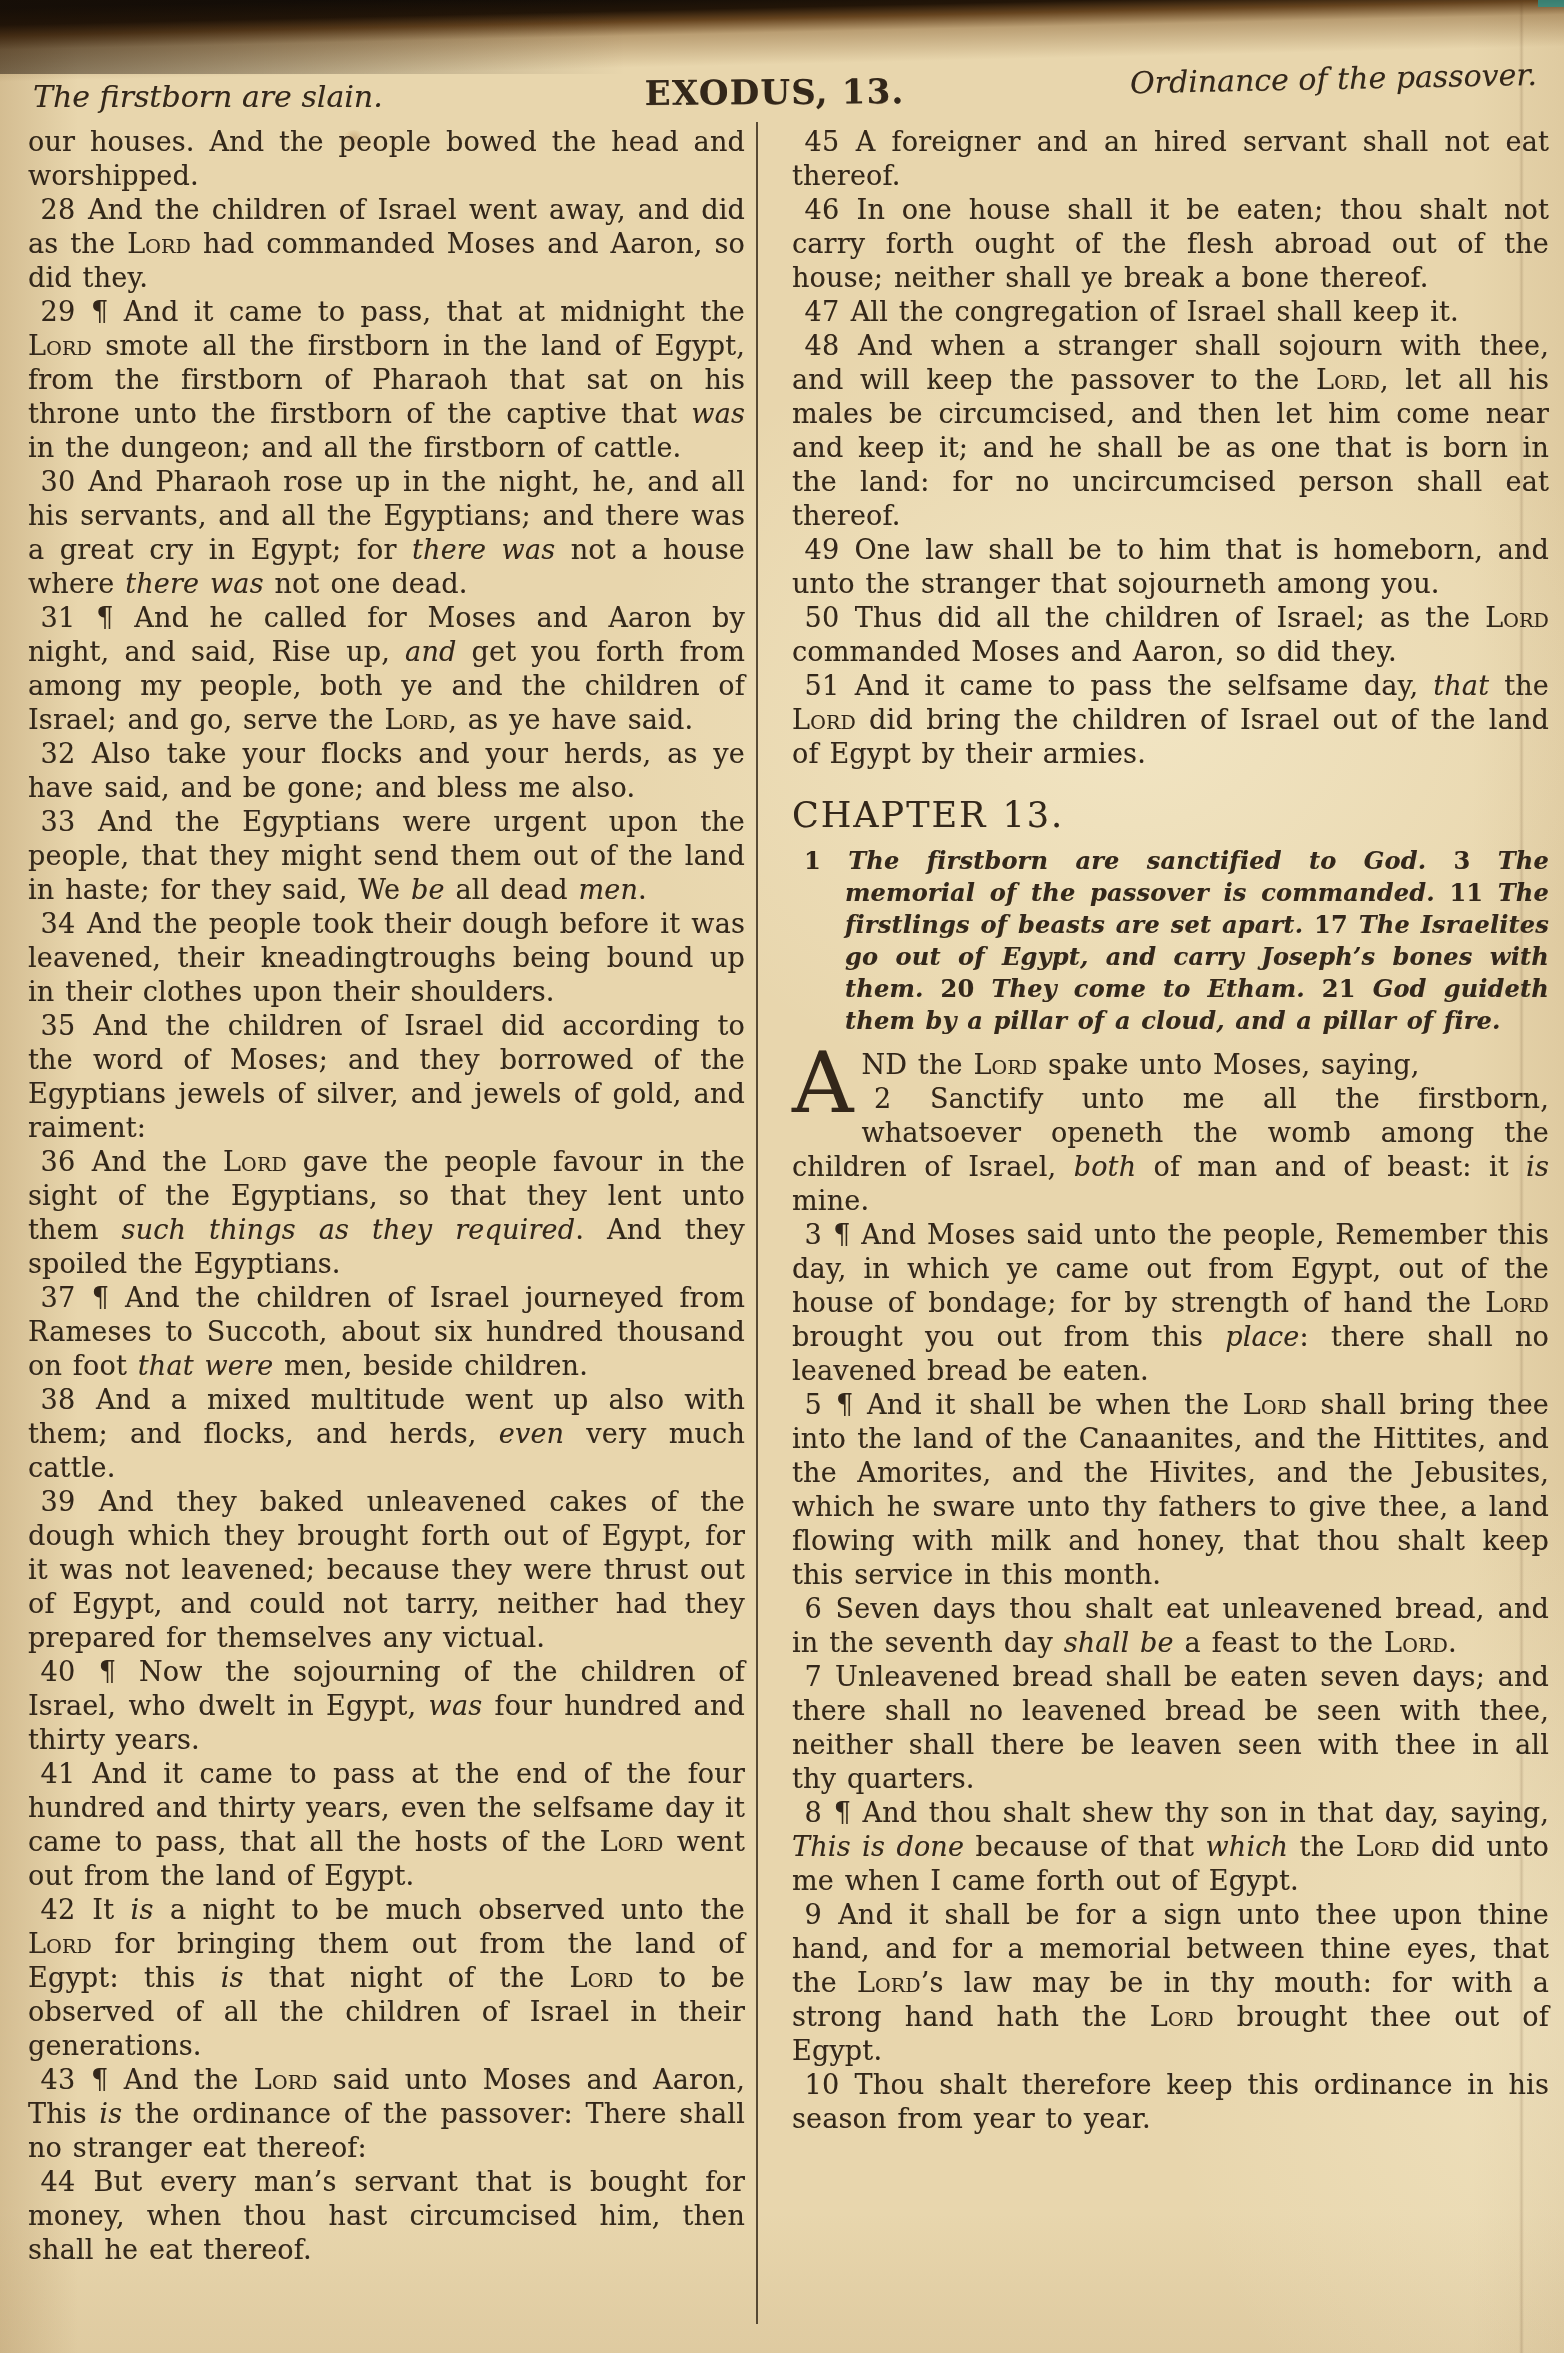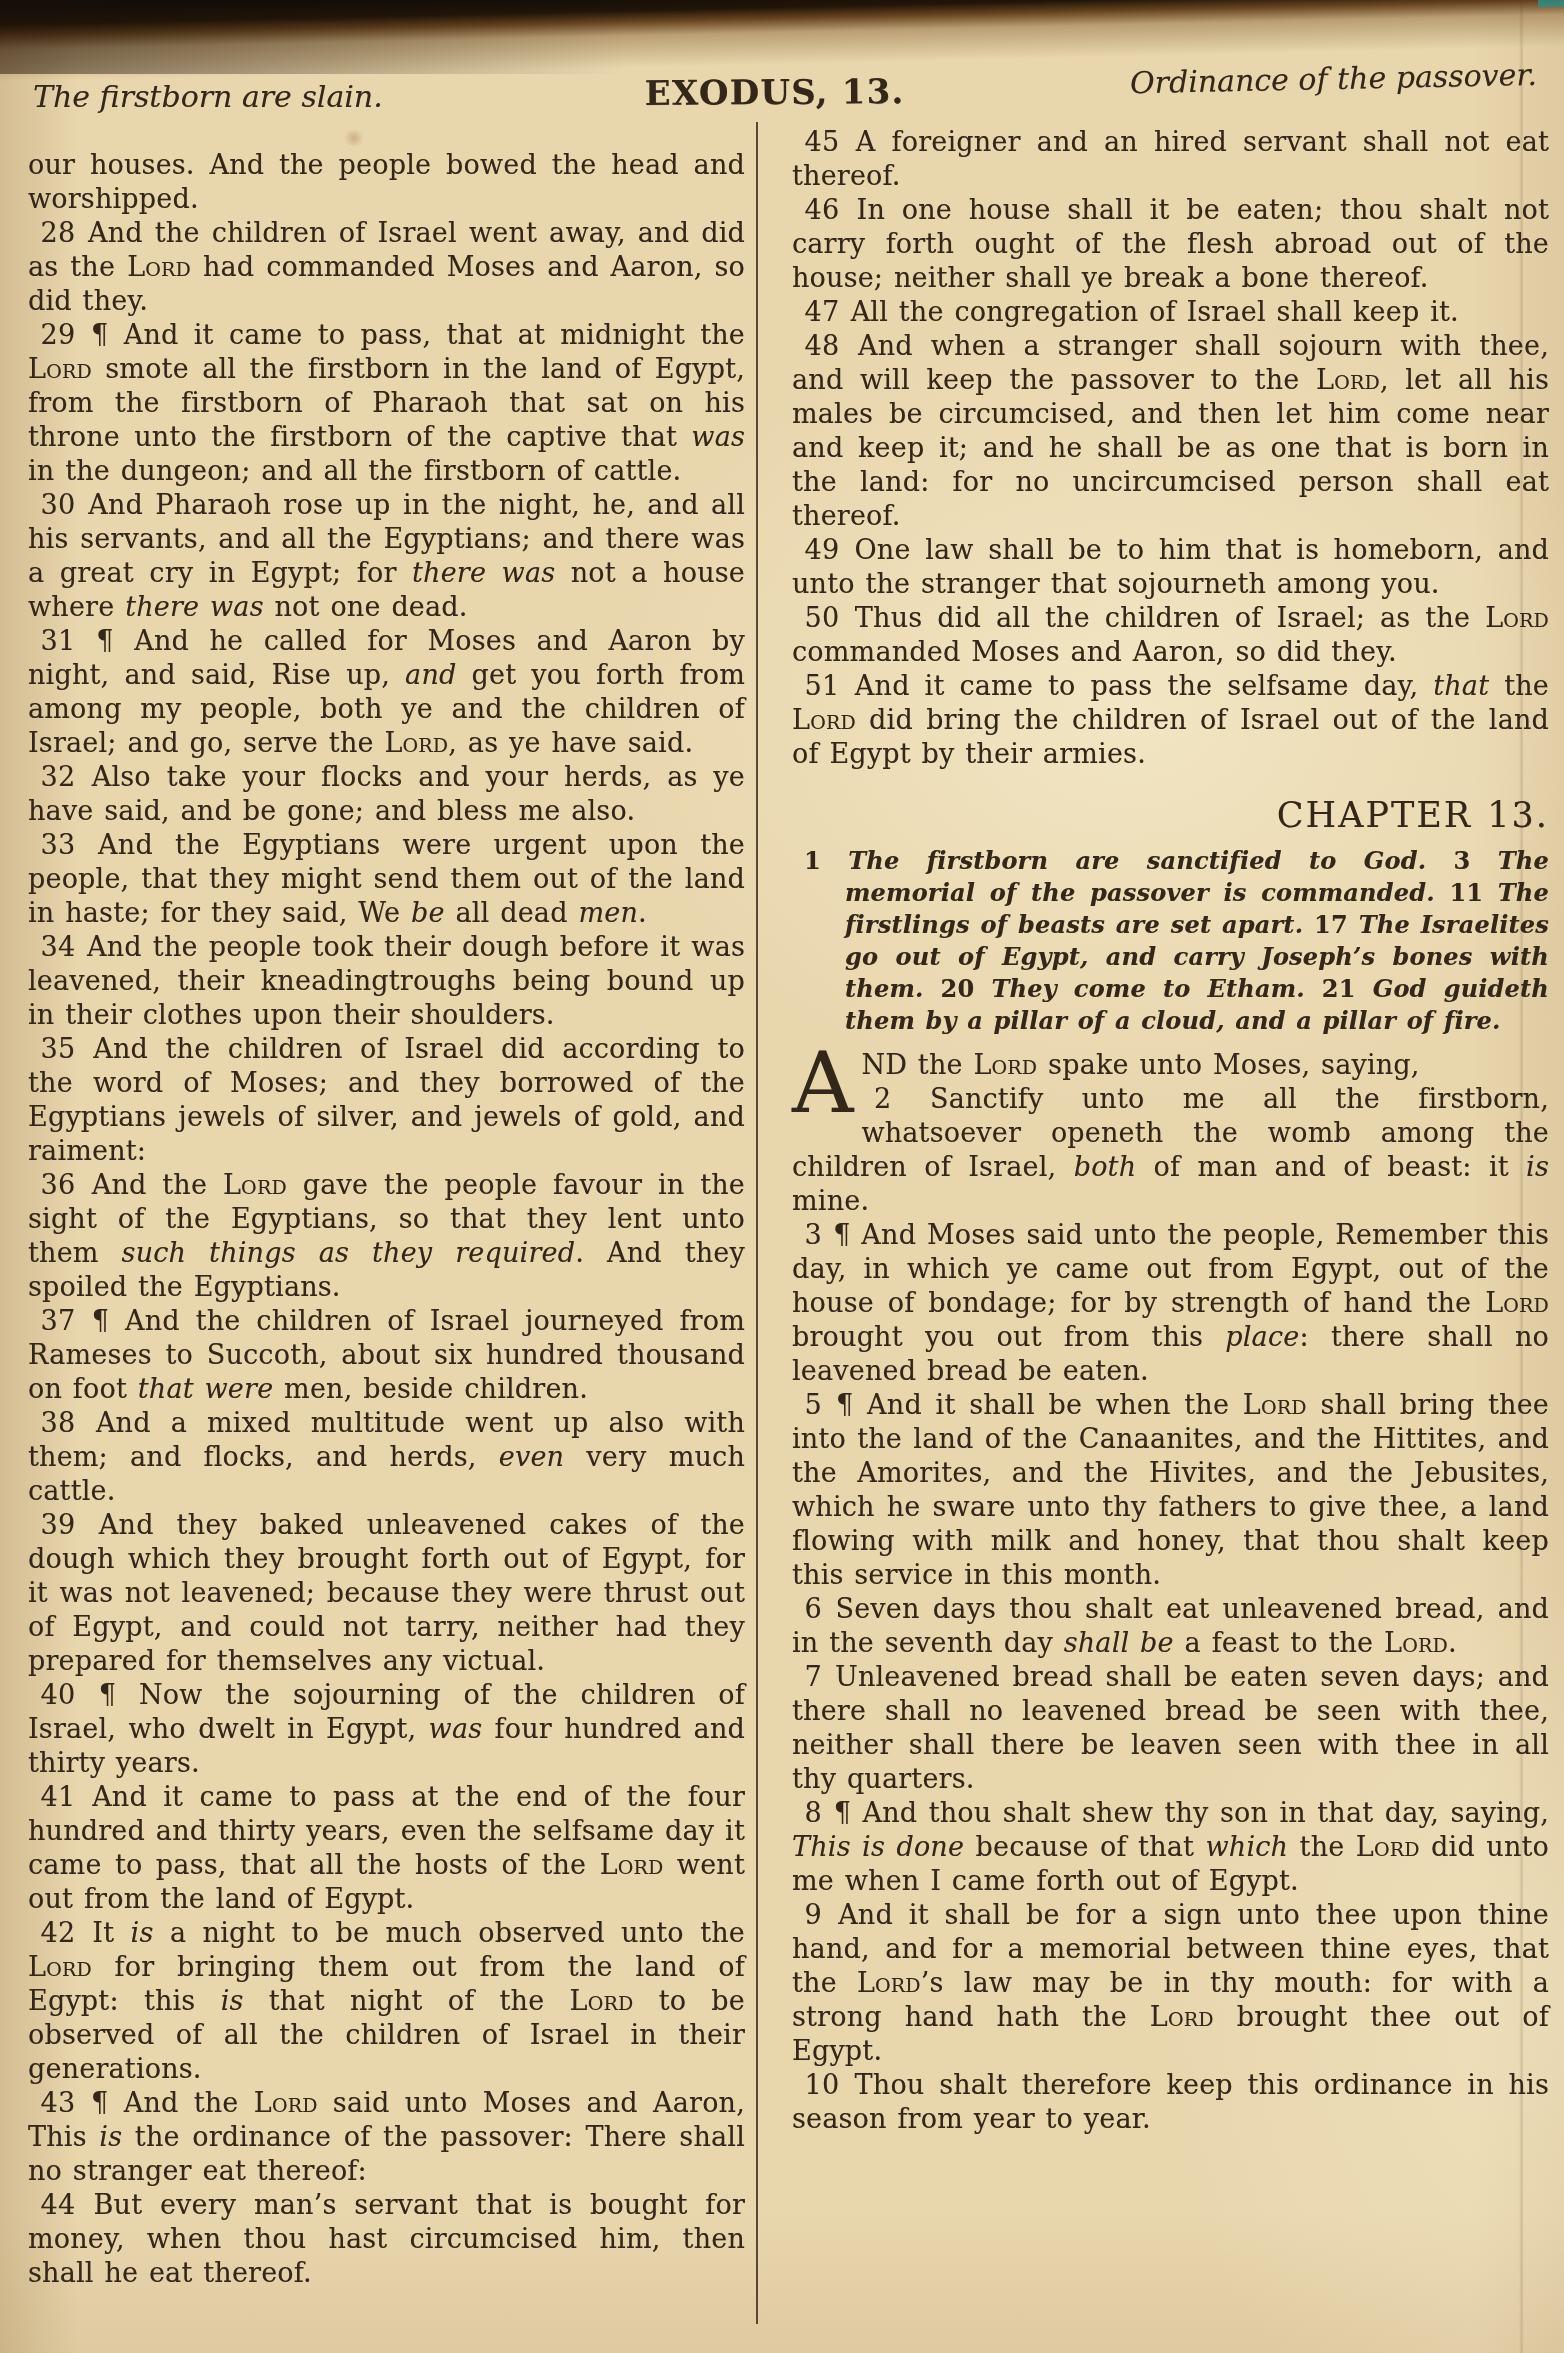--- a/index.html
+++ b/index.html
@@ -32,32 +32,32 @@
   .stain{position:absolute;left:343px;top:130px;width:22px;height:15.6px;border-radius:50%;
     background:radial-gradient(circle, rgba(150,90,30,0.30), rgba(150,90,30,0) 72%);}
 
   header{position:absolute;top:66px;left:33px;right:28px;height:47px;font-size:30px;}
   .rh{font-style:italic;}
   .rh-left{position:absolute;left:0;top:12.5px;}
   .head-title{position:absolute;left:50%;top:6.3px;transform:translateX(-54%) rotate(-0.4deg);
     font-weight:bold;font-size:34px;letter-spacing:1.2px;}
   .rh-right{position:absolute;right:0;top:-4.7px;transform:rotate(-1.2deg);}
 
-  .col{position:absolute;top:148px;font-size:27px;line-height:34px;
+  .col{position:absolute;top:125px;font-size:27px;line-height:34px;
     letter-spacing:0.2px;word-spacing:2px;text-align:justify;}
   .col-left{left:28px;width:717px;}
   .col-right{left:792px;width:757px;top:125px;}
   .col-rule{position:absolute;left:756px;top:122px;width:1.6px;height:2202px;background:#3d3020;opacity:0.85;}
 
   p.verse{margin:0;text-indent:12.5px;}
   p.cont{text-indent:0;}
   .it{font-style:italic;}
   .sc{font-variant:small-caps;}
   .vnum{letter-spacing:0.4px;}
-  .chap{text-align:right;font-size:35px;letter-spacing:2px;margin:27px 0 12.5px;text-indent:0;}
+  .chap{text-align:left;font-size:35px;letter-spacing:2px;margin:27px 0 12.5px;text-indent:0;}
   p.summary{margin:0 0 11px 12px;font-size:24px;line-height:32px;padding-left:41px;text-indent:-41px;font-weight:bold;}
   .dropcap{float:left;font-size:85px;line-height:67px;padding:1.6px 7.8px 0 0;}
   .pagenum{position:absolute;left:28px;width:717px;top:2285px;text-align:center;font-size:29px;letter-spacing:0.8px;}
 </style>
 </head>
 <body>
 
 <div class="page">
   <div class="top-edge"></div>
   <div class="corner-sliver"></div>

